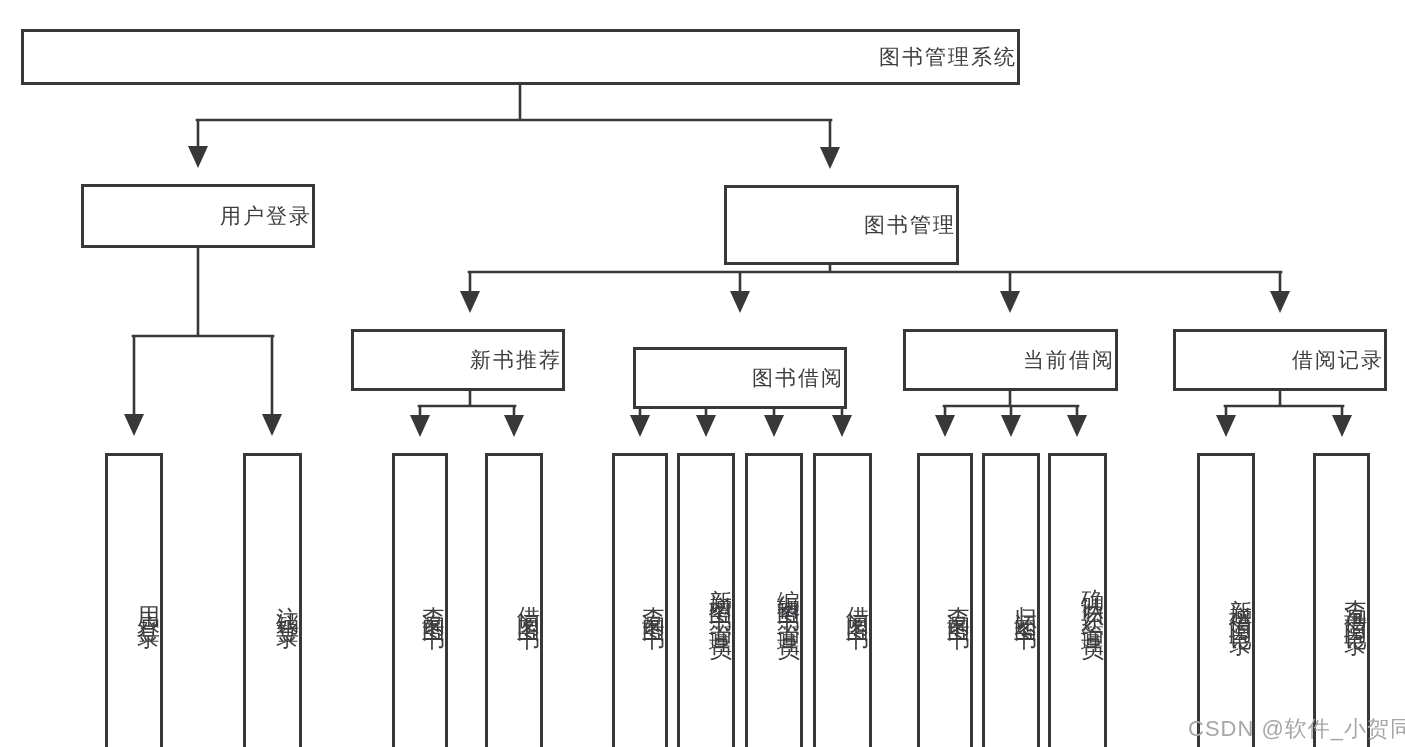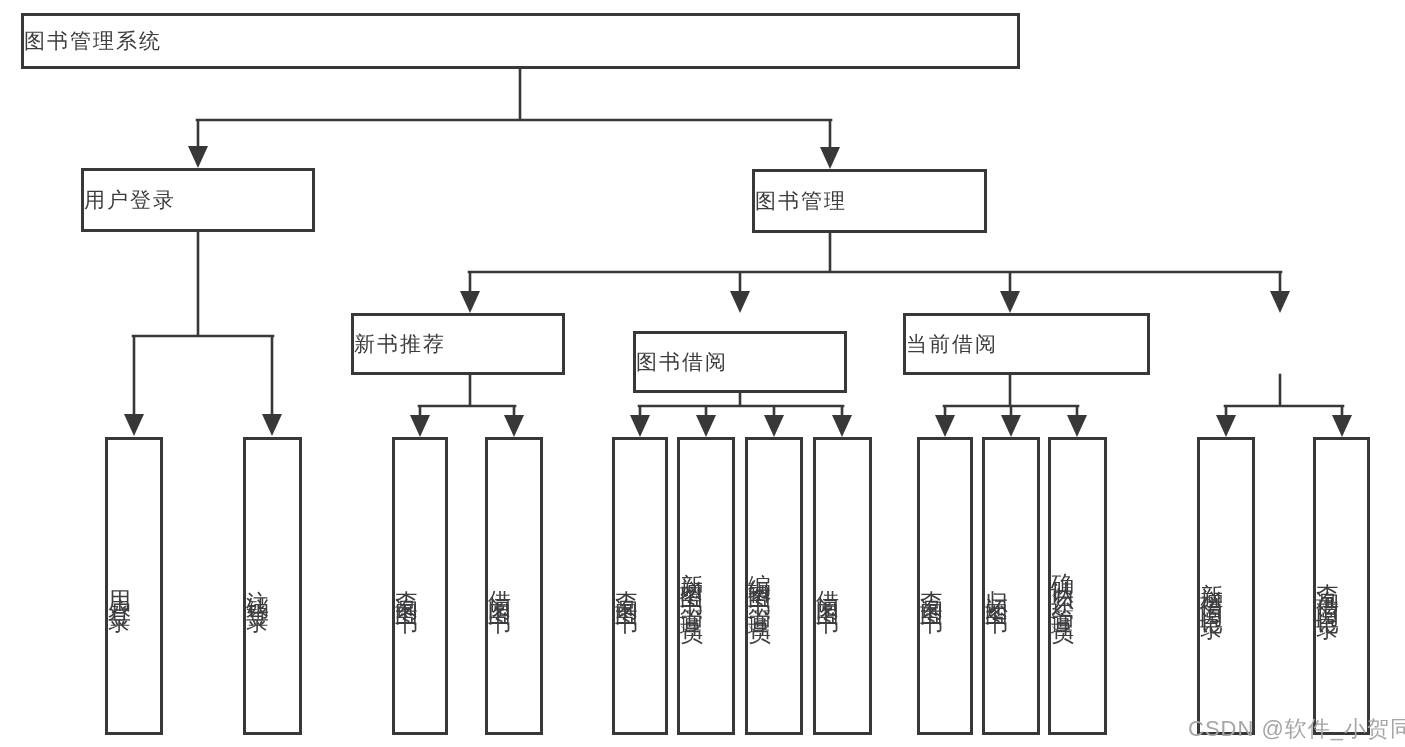--- a/index.html
+++ b/index.html
@@ -32,22 +32,23 @@
     fill: #383838;
     stroke: none;
   }
   .node {
     position: absolute;
     box-sizing: border-box;
     border: 3px solid #383838;
     background: #ffffff;
     display: flex;
     align-items: center;
-    justify-content: flex-start;
+    justify-content: flex-end;
     color: #3d3d40;
+    margin-top: 16px;
   }
   .hbox {
     font-size: 21px;
     letter-spacing: 2px;
     white-space: nowrap;
   }
   .vbox {
     top: 437px;
     height: 298px;
     font-size: 23px;
@@ -110,32 +111,35 @@
     <polygon points="1332,415 1352,415 1342,437"></polygon>
   </svg>
 
   <div class="node hbox" style="left:21px; top:13px; width:999px; height:56px;">
     <span>图书管理系统</span>
   </div>
 
   <div class="node hbox" style="left:81px; top:168px; width:234px; height:64px;">
     <span>用户登录</span>
   </div>
-  <div class="node hbox" style="left:752px; top:169px; width:235px; height:64px;">
+  <div class="node hbox" style="left:724px; top:169px; width:235px; height:80px;">
     <span>图书管理</span>
   </div>
 
   <div class="node hbox" style="left:351px; top:313px; width:214px; height:62px;">
     <span>新书推荐</span>
   </div>
   <div class="node hbox" style="left:633px; top:331px; width:214px; height:62px;">
     <span>图书借阅</span>
   </div>
-  <div class="node hbox" style="left:903px; top:313px; width:247px; height:62px;">
+  <div class="node hbox" style="left:903px; top:313px; width:215px; height:62px;">
     <span>当前借阅</span>
+  </div>
+  <div class="node hbox" style="left:1173px; top:313px; width:214px; height:62px;">
+    <span>借阅记录</span>
   </div>
 
   <div class="node vbox" style="left:105px; width:58px;">
     <span class="vtext">用户登录</span>
   </div>
   <div class="node vbox" style="left:243px; width:59px;">
     <span class="vtext">注销登录</span>
   </div>
 
   <div class="node vbox" style="left:392px; width:56px;">

